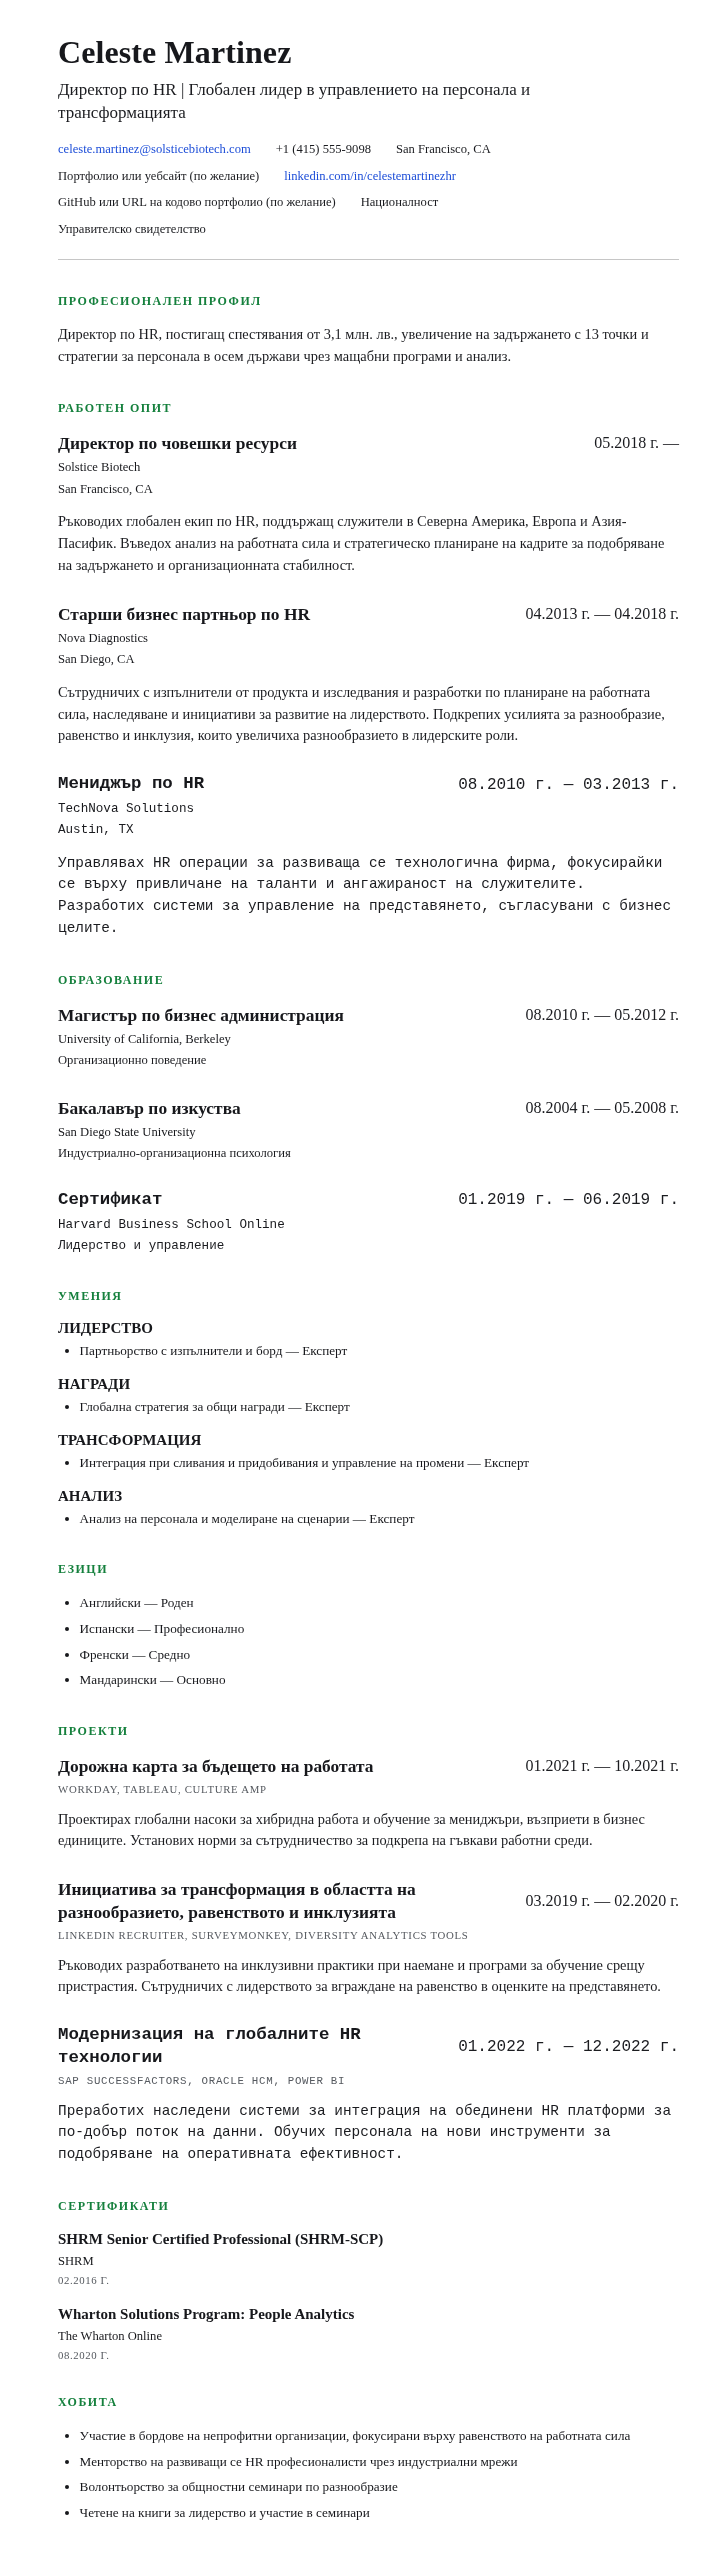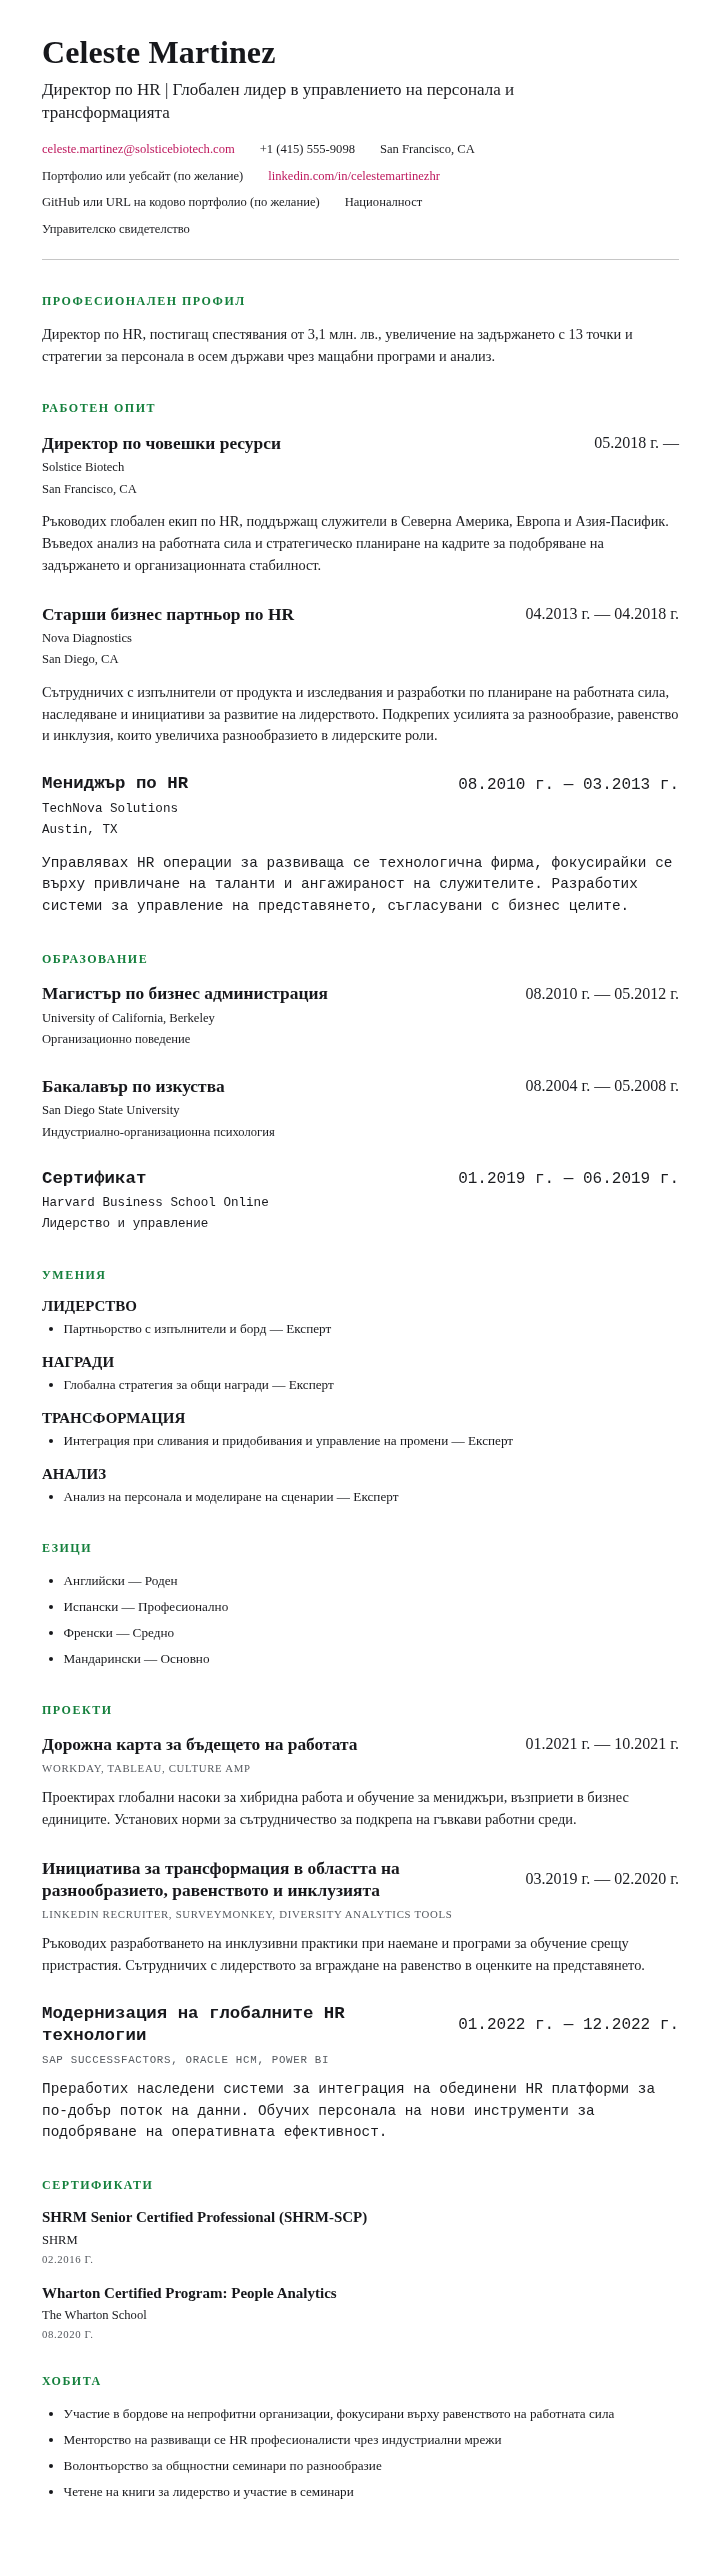--- a/index.html
+++ b/index.html
@@ -4,21 +4,21 @@
 <style>
   * { box-sizing: border-box; }
   html, body { margin: 0; padding: 0; }
   body {
     width: 721px;
     min-height: 2576px;
     background: #ffffff;
     color: #17181c;
     font-family: "Liberation Serif", "DejaVu Serif", serif;
   }
-  .page { padding: 35px 42px 48px 42px; }
+  .page { padding: 35px 42px 48px 42px; margin-left: 16px; }
 
   
   .name {
     font-size: 32px;
     font-weight: bold;
     line-height: 1.1;
     margin: 0 0 8.4px 0;
     letter-spacing: 0.1px;
   }
   .headline {
@@ -30,21 +30,21 @@
   }
   .contact-row {
     display: flex;
     flex-wrap: wrap;
     gap: 4.8px 25px;
     font-size: 12.6px;
     line-height: 1.45;
     margin-bottom: 8.4px;
     color: #1b1c20;
   }
-  .contact-row a { color: #be185d; text-decoration: none; }
+  .contact-row a { color: #1d4ed8; text-decoration: none; }
   .divider {
     border: none;
     border-top: 0.6px solid #c6c6c6;
     margin: 20.4px 0 0 0;
   }
 
   
   .section { margin-top: 34px; }
   .section-heading {
     font-size: 12px;
@@ -288,22 +288,22 @@
   <section class="section">
     <h2 class="section-heading">СЕРТИФИКАТИ</h2>
 
     <div class="cert">
       <div class="cert-name">SHRM Senior Certified Professional (SHRM-SCP)</div>
       <div class="cert-issuer">SHRM</div>
       <div class="cert-date">02.2016 Г.</div>
     </div>
 
     <div class="cert">
-      <div class="cert-name">Wharton Certified Program: People Analytics</div>
-      <div class="cert-issuer">The Wharton School</div>
+      <div class="cert-name">Wharton Solutions Program: People Analytics</div>
+      <div class="cert-issuer">The Wharton Online</div>
       <div class="cert-date">08.2020 Г.</div>
     </div>
   </section>
 
   <section class="section">
     <h2 class="section-heading">ХОБИТА</h2>
     <ul class="bullets">
       <li>Участие в бордове на непрофитни организации, фокусирани върху равенството на работната сила</li>
       <li>Менторство на развиващи се HR професионалисти чрез индустриални мрежи</li>
       <li>Волонтьорство за общностни семинари по разнообразие</li>

